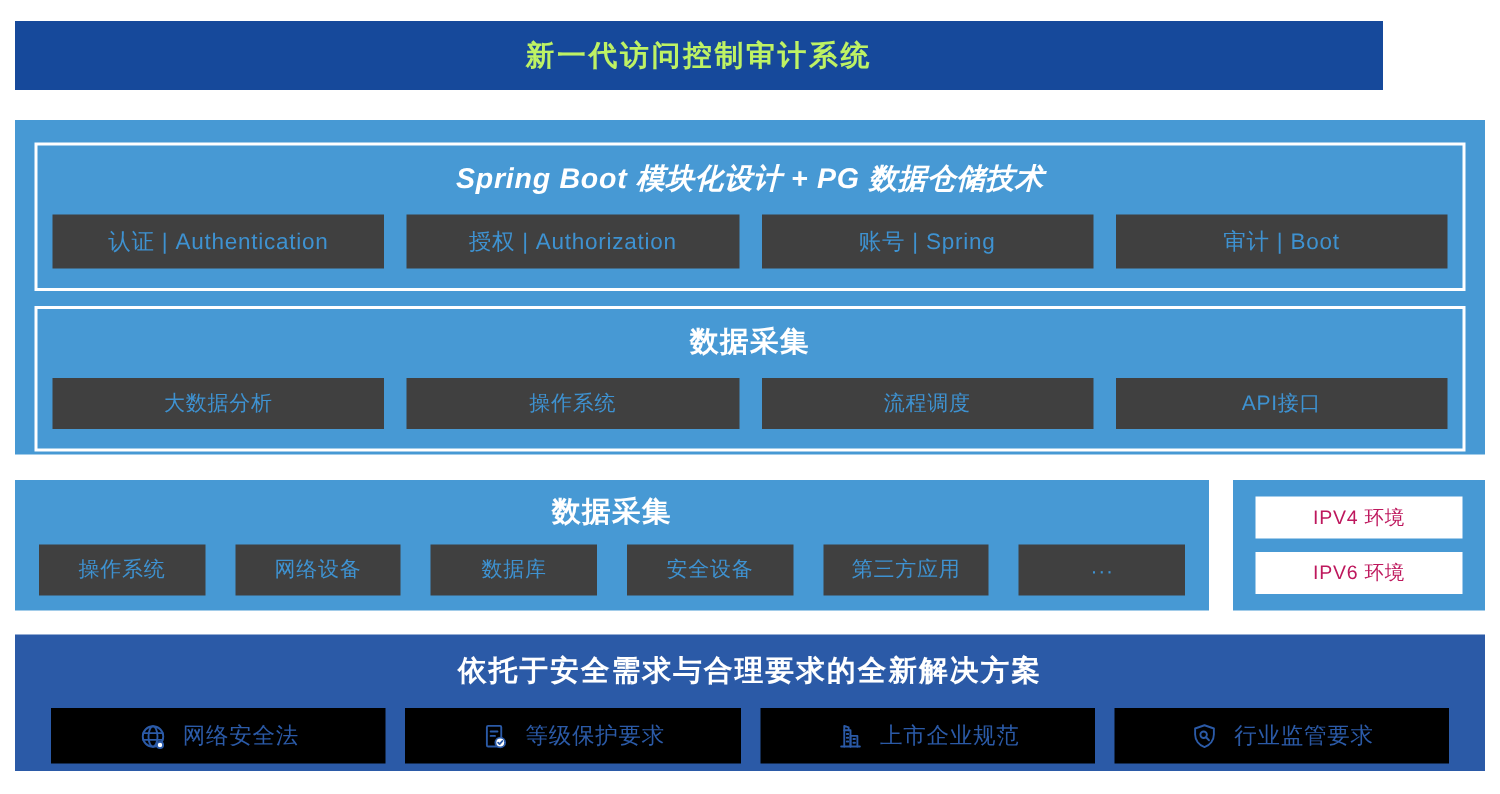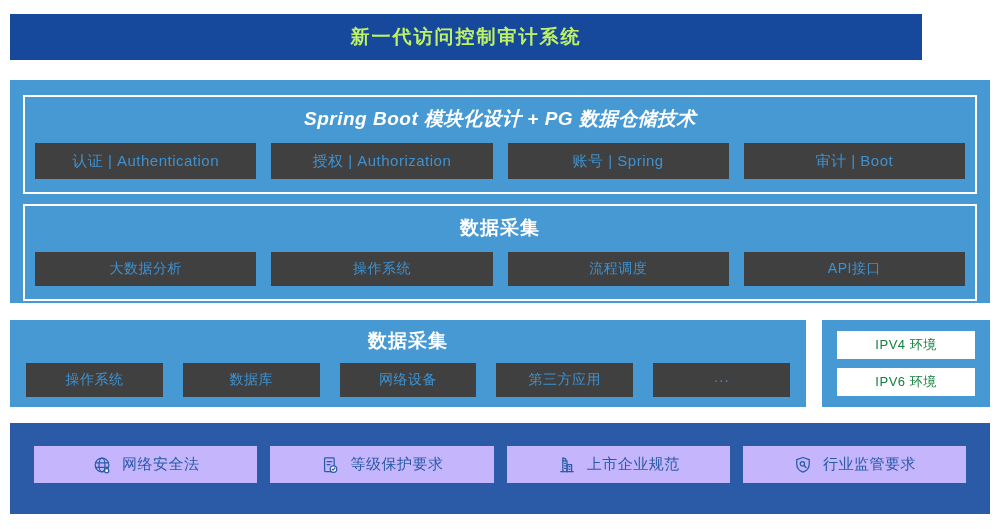--- a/index.html
+++ b/index.html
@@ -50,38 +50,38 @@
   .collection-box .chip-row { margin-top:9px; gap:20px; }
   .collection-box .chip { height:34px; font-size:14px; }
 
   
   .env-box {
     left:822px; top:320px; width:168px; height:87px;
     background:#4799D4; display:flex; flex-direction:column;
     justify-content:center; gap:9px; padding:0 15px;
   }
   .env-chip {
-    height:28px; background:#ffffff; color:#15803d;
+    height:28px; background:#ffffff; color:#be185d;
     display:flex; align-items:center; justify-content:center;
     font-size:13px; letter-spacing:0.5px;
   }
 
   
   .solution-box {
     left:10px; top:423px; width:980px; height:91px;
     background:#2B5AA7; display:flex; flex-direction:column;
     padding:11px 24px 0;
   }
   .solution-title {
     color:#ffffff; text-align:center; font-weight:bold;
     font-size:19px; letter-spacing:1.5px;
   }
   .solution-row { display:flex; gap:13px; margin-top:12px; }
   .solution-chip {
-    flex:1; height:37px; background:#c4b5fd; color:#2B5AA7;
+    flex:1; height:37px; background:#000000; color:#2B5AA7;
     display:flex; align-items:center; justify-content:center; gap:10px;
     font-size:15px; letter-spacing:0.5px;
   }
   .solution-chip svg {
     width:20px; height:20px; stroke:#2B5AA7; fill:none;
     stroke-width:1.5; stroke-linecap:round; stroke-linejoin:round;
     flex:0 0 auto;
   }
 </style>
 </head>
@@ -112,33 +112,35 @@
       <div class="chip small">API接口</div>
     </div>
   </div>
 
 </div>
 
 <div class="abs collection-box">
   <div class="panel-title">数据采集</div>
   <div class="chip-row">
     <div class="chip">操作系统</div>
+    <div class="chip">网络设备</div>
     <div class="chip">数据库</div>
-    <div class="chip">网络设备</div>
+    <div class="chip">安全设备</div>
     <div class="chip">第三方应用</div>
     <div class="chip">···</div>
   </div>
 </div>
 
 <div class="abs env-box">
   <div class="env-chip">IPV4 环境</div>
   <div class="env-chip">IPV6 环境</div>
 </div>
 
 <div class="abs solution-box">
+  <div class="solution-title">依托于安全需求与合理要求的全新解决方案</div>
   <div class="solution-row">
 
     <div class="solution-chip">
       <svg viewBox="0 0 24 24" aria-hidden="true">
         <circle cx="12" cy="12" r="8.2"></circle>
         <ellipse cx="12" cy="12" rx="3.6" ry="8.2"></ellipse>
         <path d="M4.2 9.3h15.6M4.2 14.7h15.4"></path>
         <circle cx="17.6" cy="18.8" r="2.5" fill="#ffffff"></circle>
       </svg>
       <span>网络安全法</span>

